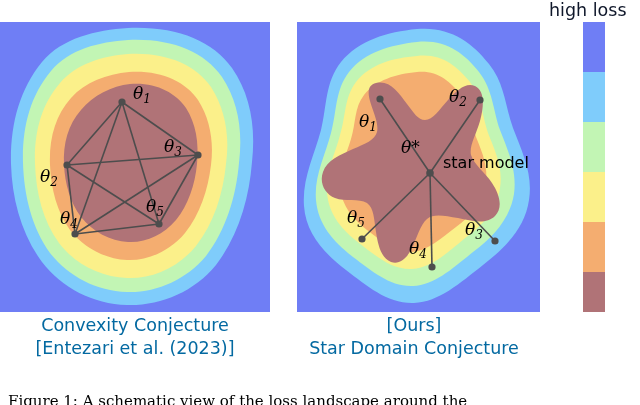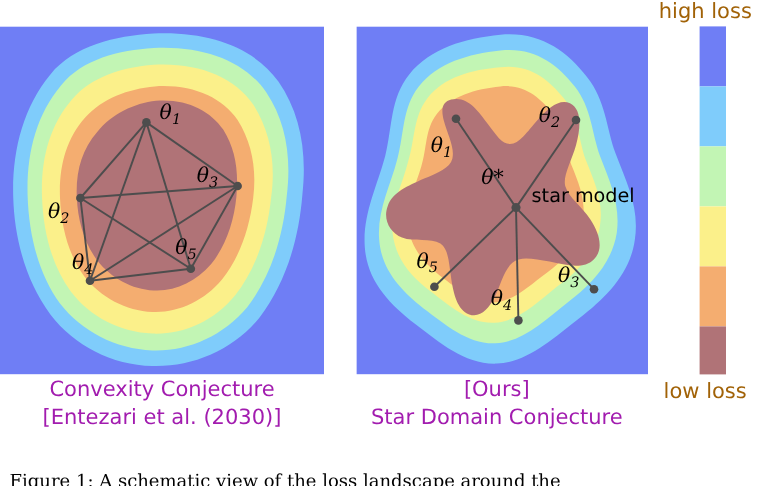--- a/index.html
+++ b/index.html
@@ -24,41 +24,41 @@
     position: absolute;
   }
   #panel-left  { left: 0px;   top: 22px; width: 270px; height: 290px; }
   #panel-right { left: 297px; top: 22px; width: 243px; height: 290px; }
 
   .panel svg { display: block; width: 100%; height: 100%; }
 
   .caption {
     position: absolute;
     text-align: center;
-    color: #a21caf;
+    color: #0369a1;
     font-size: 17.5px;
     line-height: 23px;
     letter-spacing: 0px;
     white-space: nowrap;
   }
   #caption-left  { left: 0px;   top: 314px; width: 270px; }
   #caption-right { left: 288px; top: 314px; width: 252px; }
 
   #colorbar {
     position: absolute;
     left: 583px;
     top: 22px;
     width: 22px;
     height: 290px;
   }
   .cbar-band { width: 100%; }
 
   .cbar-label {
     position: absolute;
-    color: #a16207;
+    color: #0f172a;
     font-size: 17.5px;
     white-space: nowrap;
   }
   #label-high { left: 549px; top: 0px; }
   #label-low  { left: 553px; top: 317px; }
 
   #figure-caption {
     position: absolute;
     left: 8px;
     top: 392px;
@@ -220,35 +220,34 @@
         <text class="nodelabel" x="152" y="80"><tspan>θ</tspan><tspan class="sub" dy="4">2</tspan></text>
         <text class="nodelabel" x="168" y="213"><tspan>θ</tspan><tspan class="sub" dy="4">3</tspan></text>
         <text class="nodelabel" x="112" y="232"><tspan>θ</tspan><tspan class="sub" dy="4">4</tspan></text>
         <text class="nodelabel" x="50" y="201"><tspan>θ</tspan><tspan class="sub" dy="4">5</tspan></text>
       </g>
     </svg>
   </div>
 
   <div class="caption" id="caption-left">
     <div>Convexity Conjecture</div>
-    <div>[Entezari et al. (2030)]</div>
+    <div>[Entezari et al. (2023)]</div>
   </div>
 
   <div class="caption" id="caption-right">
     <div>[Ours]</div>
     <div>Star Domain Conjecture</div>
   </div>
 
   <div id="colorbar">
     <div class="cbar-band" style="height: 17.24%; background: rgb(111, 126, 245);"></div>
     <div class="cbar-band" style="height: 17.24%; background: rgb(127, 204, 251);"></div>
     <div class="cbar-band" style="height: 17.24%; background: rgb(194, 245, 180);"></div>
     <div class="cbar-band" style="height: 17.24%; background: rgb(251, 240, 138);"></div>
     <div class="cbar-band" style="height: 17.24%; background: rgb(244, 173, 112);"></div>
     <div class="cbar-band" style="height: 13.8%; background: rgb(176, 115, 119);"></div>
   </div>
 
   <div class="cbar-label" id="label-high">high loss</div>
-  <div class="cbar-label" id="label-low">low loss</div>
 
   <div id="figure-caption">Figure 1: A schematic view of the loss landscape around the</div>
 
 </div>
 
 </body></html>

